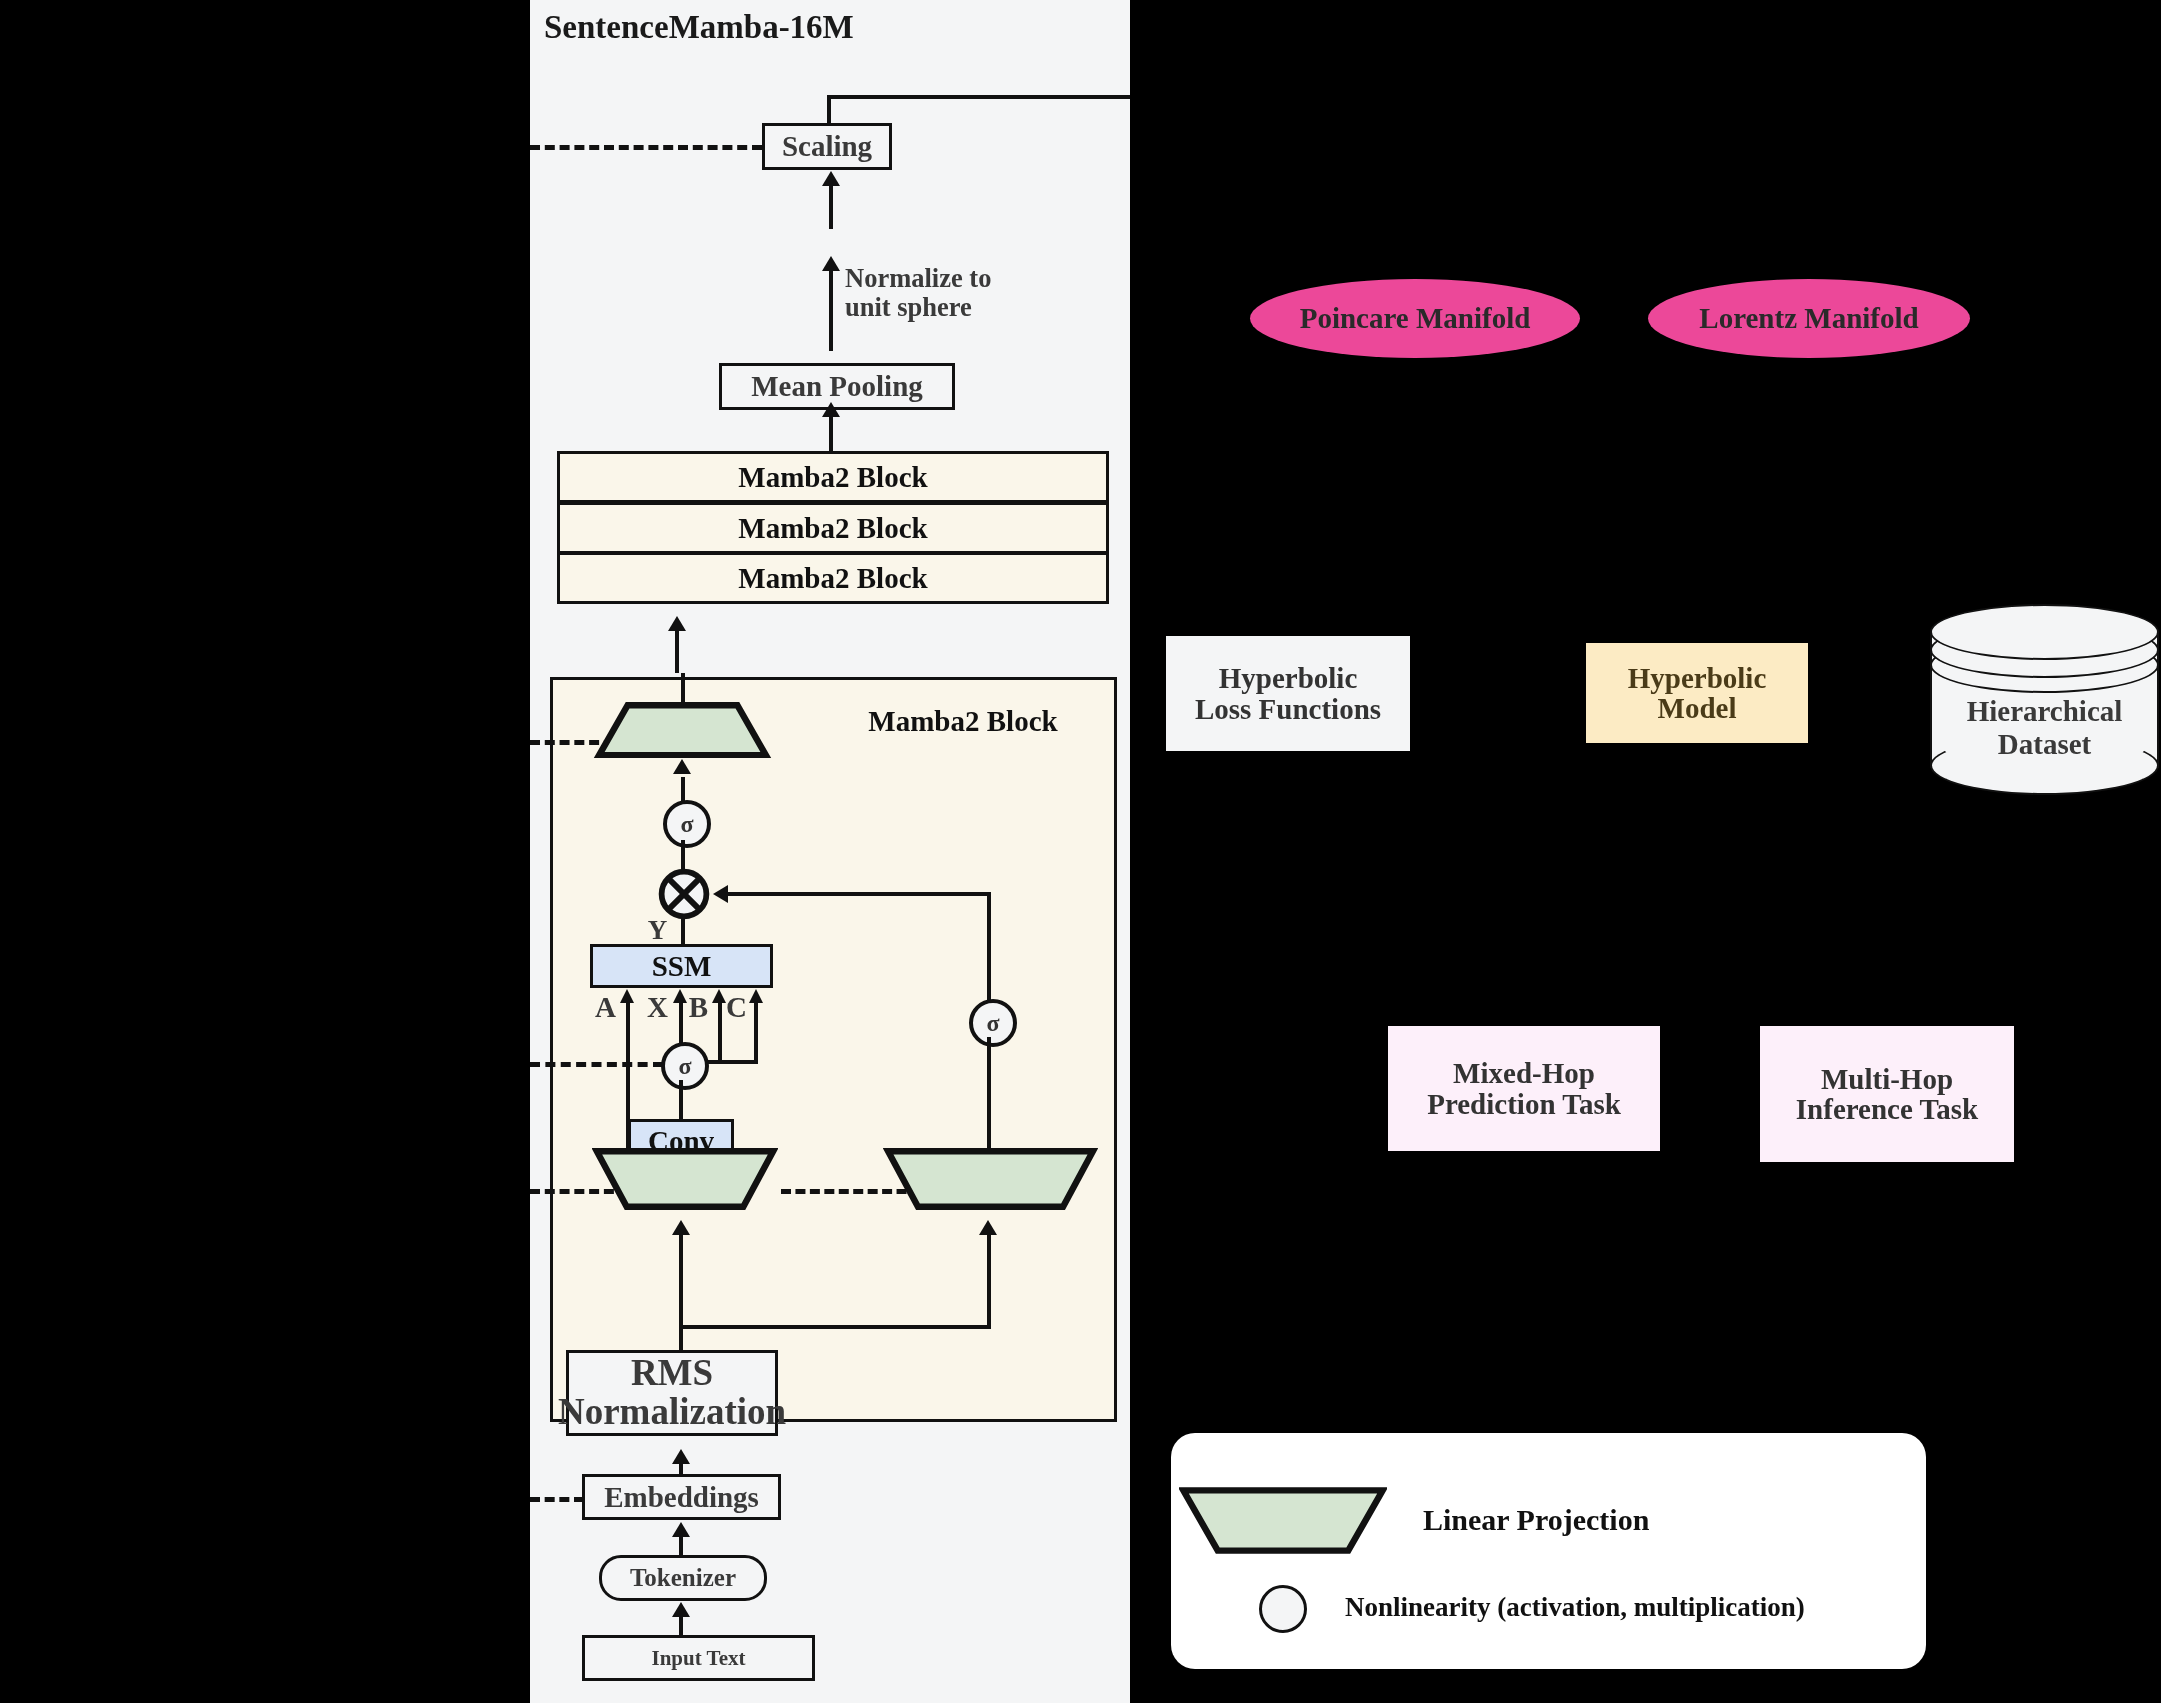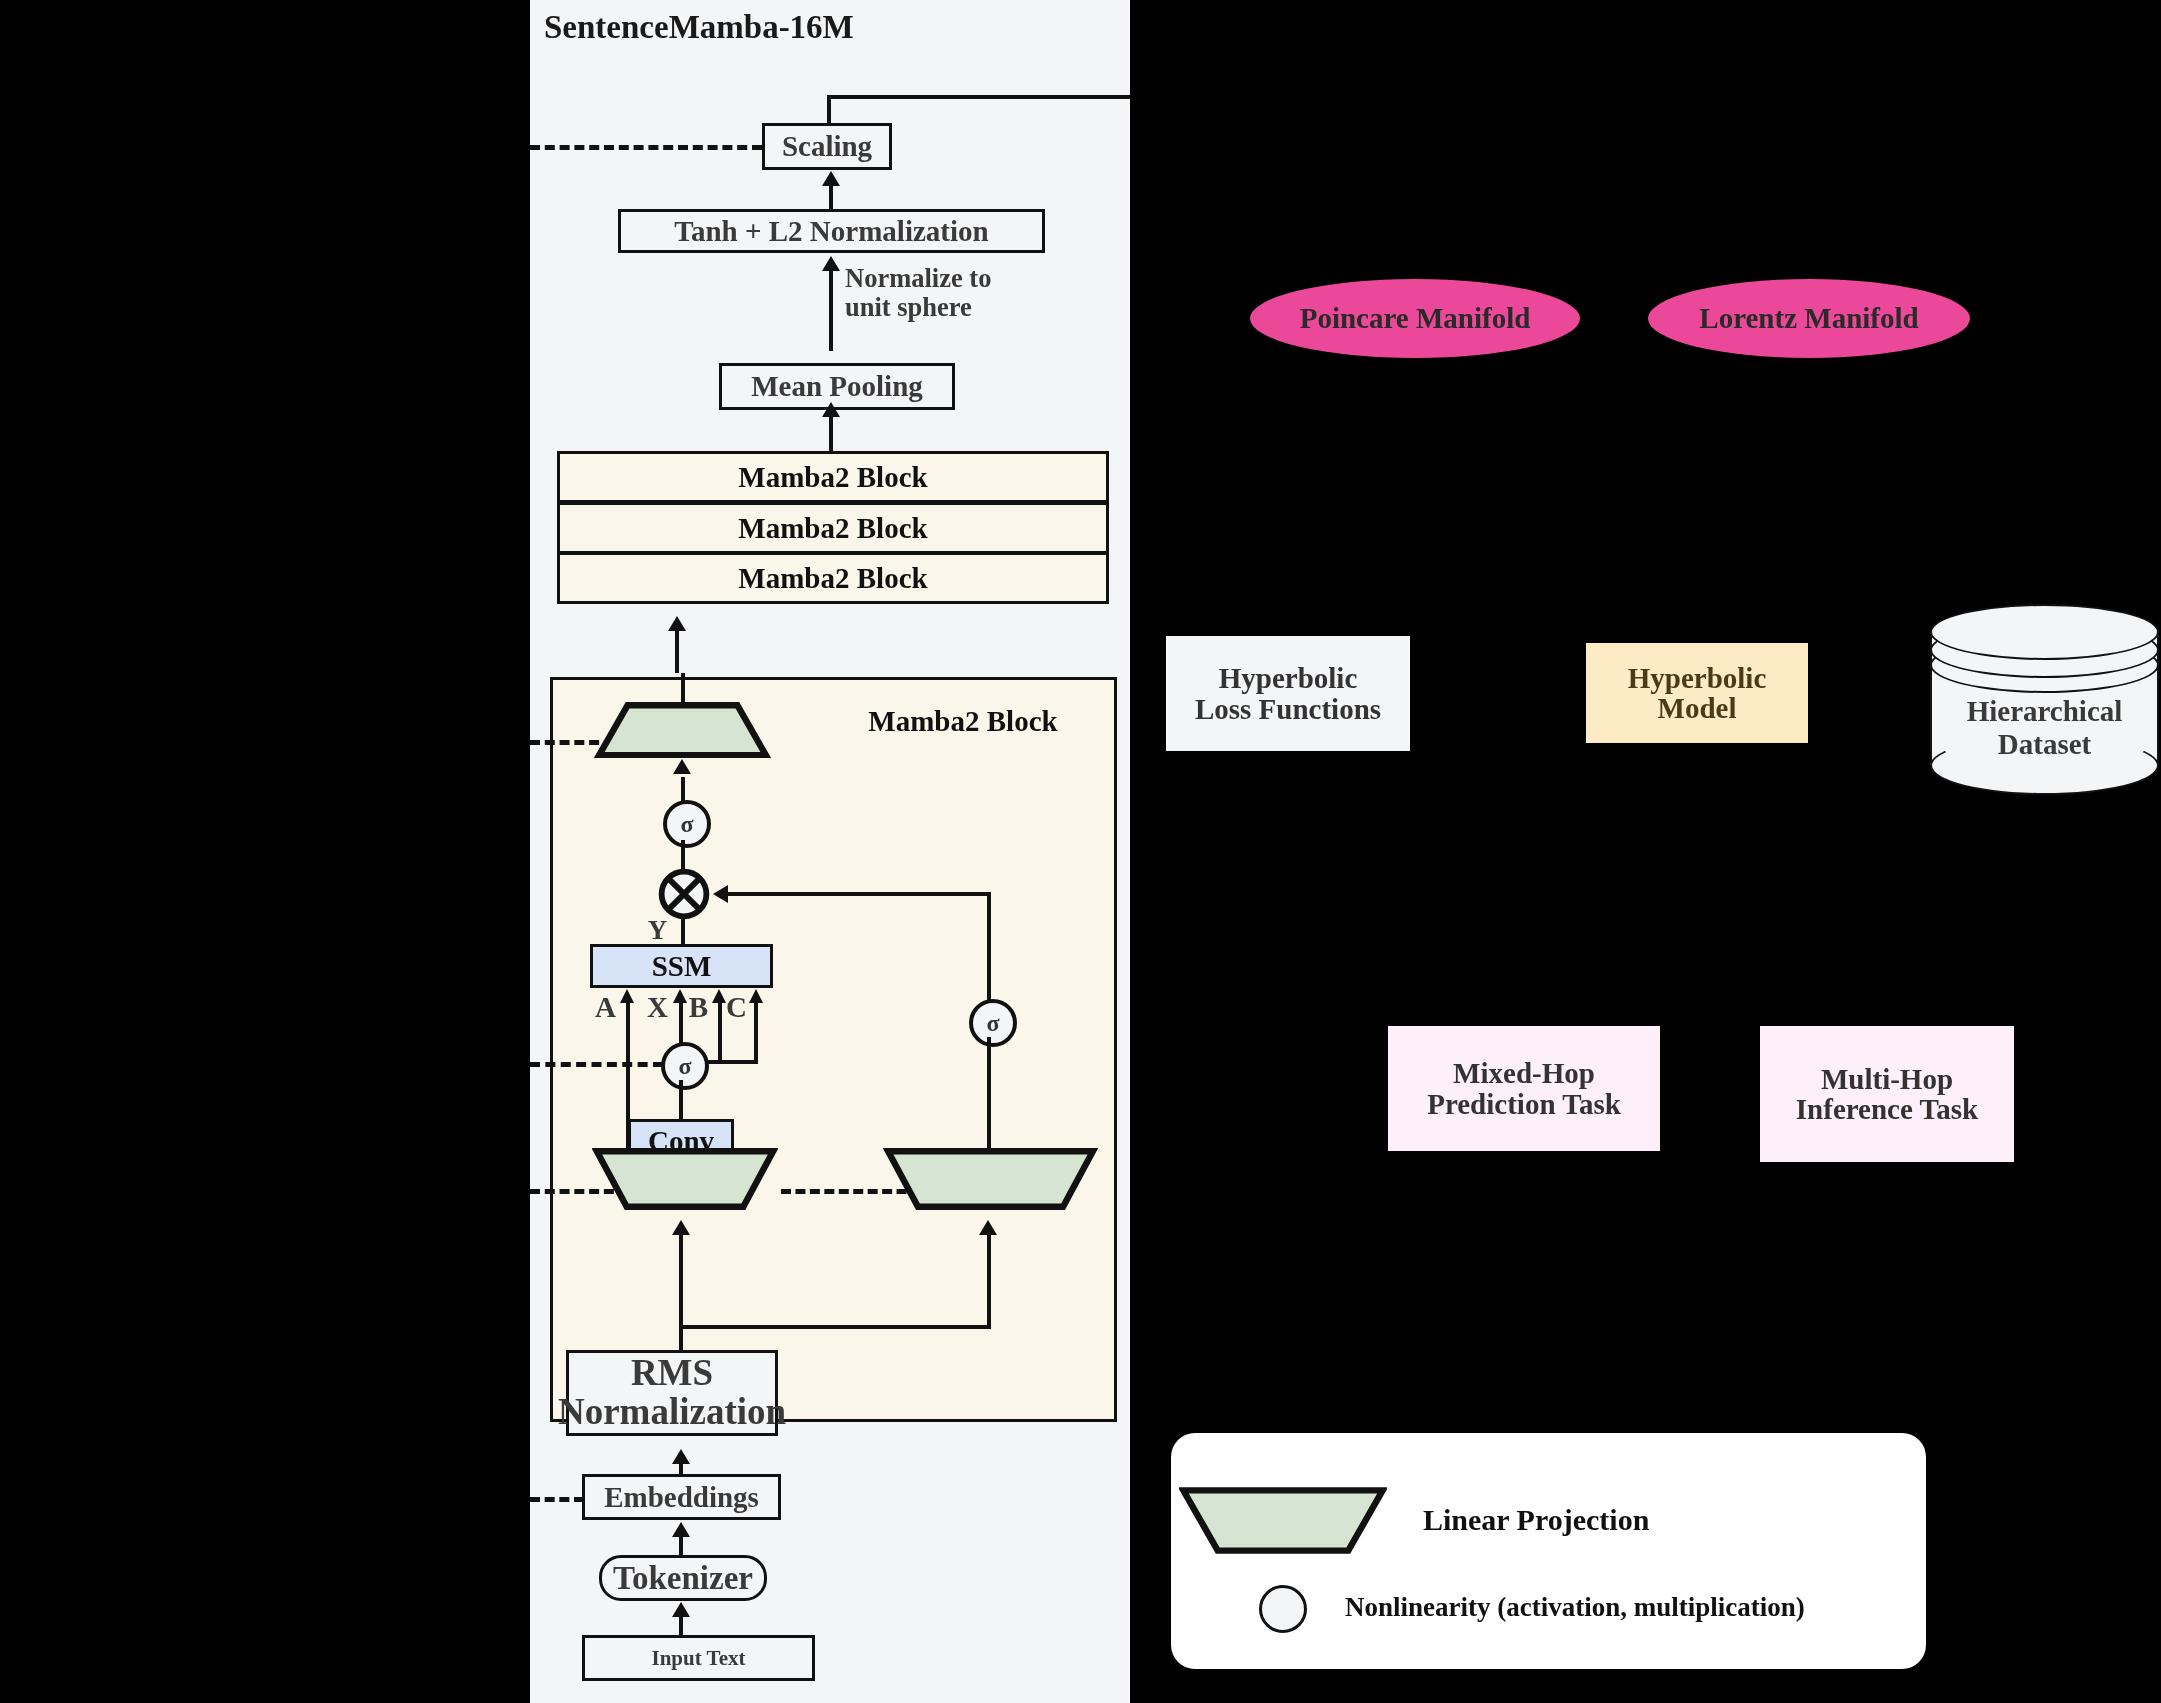--- a/index.html
+++ b/index.html
@@ -73,21 +73,20 @@
   <div class="ln" style="left:827px;top:95px;width:4.3px;height:53px;"></div>
   <div class="ln" style="left:827px;top:95px;width:303px;height:4.3px;"></div>
 
   <div class="dash-h" style="left:530px;top:145px;width:232px;"></div>
 
   <div class="box" style="left:762px;top:123px;width:130px;height:47px;font-size:29px;">Scaling</div>
 
   <div class="ln" style="left:829px;top:185px;width:4.3px;height:44px;"></div>
   <div class="arrowhead" style="left:822px;top:171px;"></div>
 
-  <div class="box" style="left:618px;top:209px;width:427px;height:44px;font-size:29px;">Tanh + L2 Normalization</div>
 
   <div class="ln" style="left:829px;top:271px;width:4.3px;height:80px;"></div>
   <div class="arrowhead" style="left:822px;top:256px;"></div>
   <div class="lbl" style="left:845px;top:264px;width:229px;font-size:26.5px;text-align:left;">
     <span>Normalize to</span><br>
     <span>unit sphere</span>
   </div>
 
   <div class="box" style="left:719px;top:355px;width:236px;height:47px;font-size:29px;margin-top:8px;">Mean Pooling</div>
 
@@ -197,21 +196,21 @@
   <div class="ln" style="left:679px;top:1462px;width:4.3px;height:37px;"></div>
   <div class="arrowhead" style="left:672px;top:1449px;"></div>
 
   <div class="dash-h" style="left:530px;top:1497px;width:54px;"></div>
 
   <div class="box" style="left:582px;top:1474px;width:199px;height:46px;font-size:29px;">Embeddings</div>
 
   <div class="ln" style="left:679px;top:1535px;width:4.3px;height:23px;"></div>
   <div class="arrowhead" style="left:672px;top:1522px;"></div>
 
-  <div class="box" style="left:599px;top:1555px;width:168px;height:46px;font-size:33px;border-radius:22px;">Tokenizer</div>
+  <div class="box" style="left:599px;top:1555px;width:168px;height:46px;font-size:25px;border-radius:22px;">Tokenizer</div>
 
   <div class="ln" style="left:679px;top:1616px;width:4.3px;height:23px;"></div>
   <div class="arrowhead" style="left:672px;top:1602px;"></div>
 
   <div class="box" style="left:582px;top:1635px;width:233px;height:46px;font-size:21px;">Input Text</div>
 
   <div class="ellipse" style="left:1250px;top:279px;width:330px;height:79px;font-size:29px;">Poincare Manifold</div>
 
   <div class="ellipse" style="left:1648px;top:279px;width:322px;height:79px;font-size:29px;">Lorentz Manifold</div>
 

